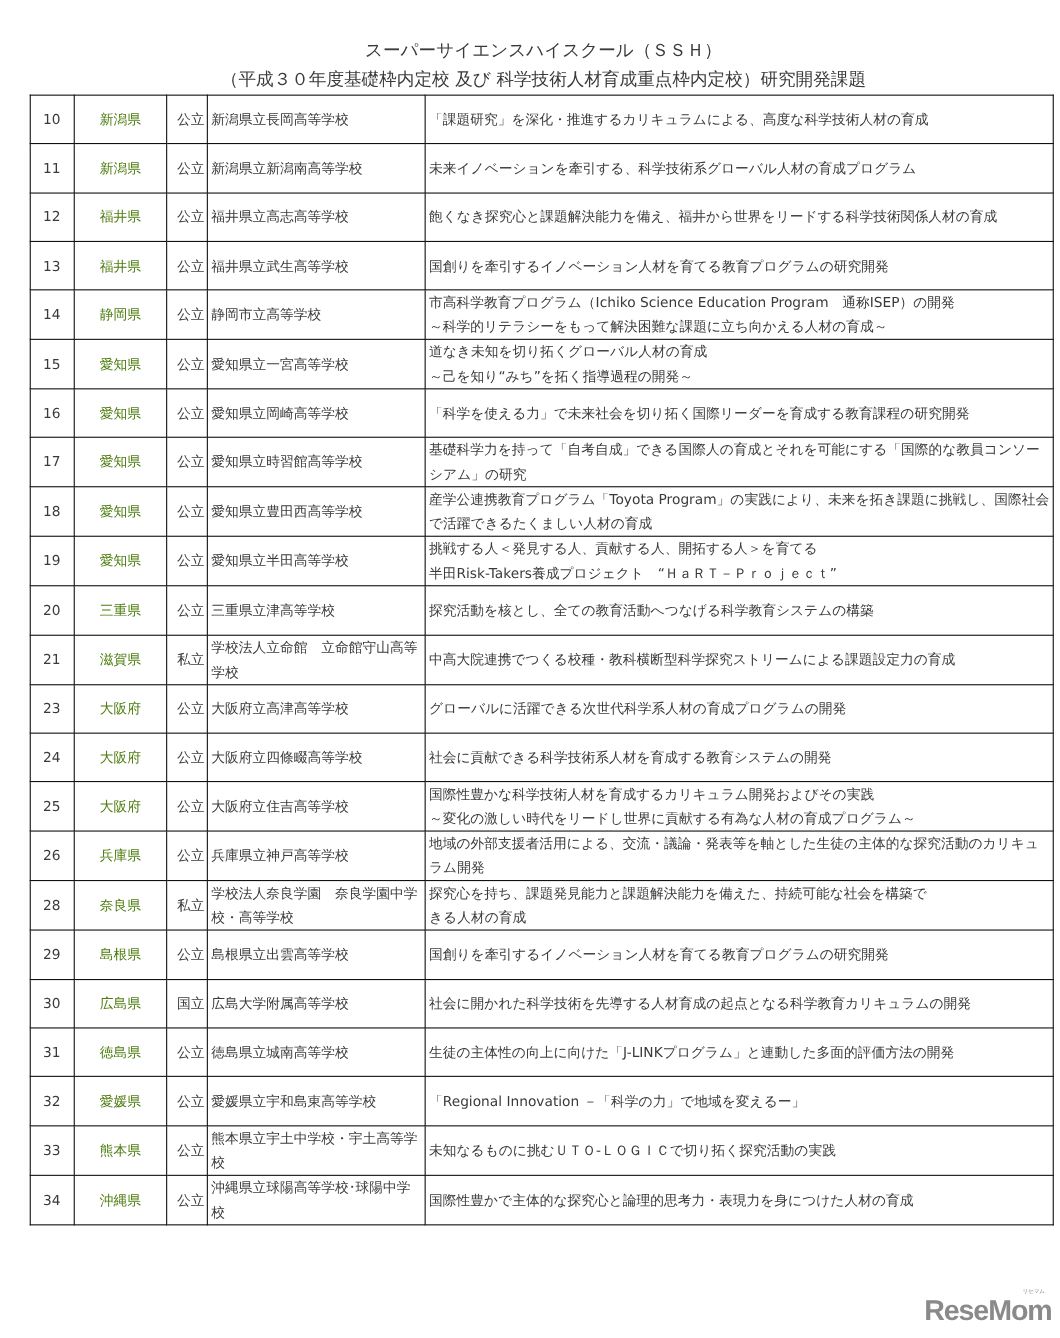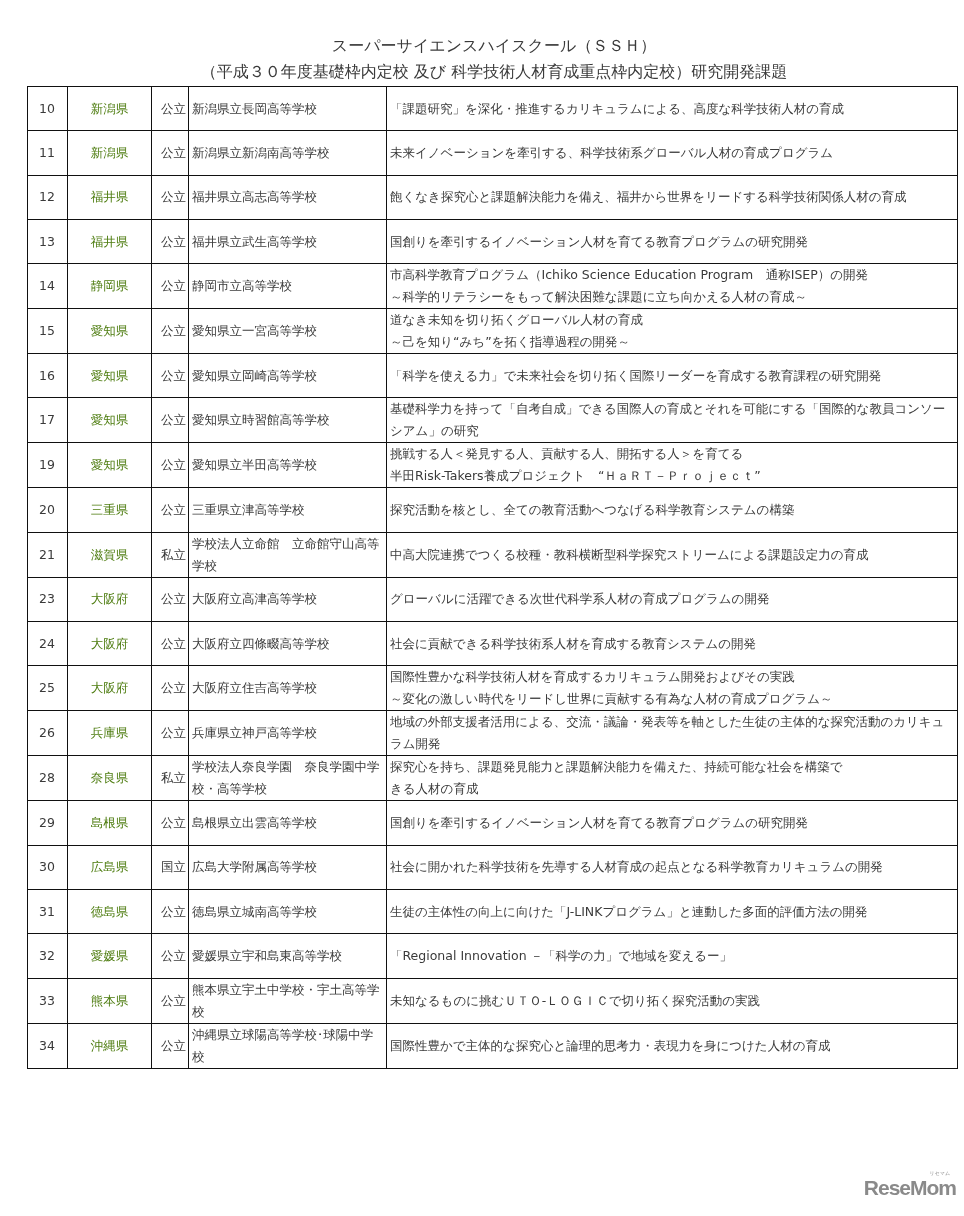--- a/index.html
+++ b/index.html
@@ -9,21 +9,21 @@
   .t1 { top:36px; }
   .t2 { top:62px; }
   table { position:absolute; left:13px; top:86px; border-collapse:collapse; table-layout:fixed; width:931px;margin-left:14px; }
   td { border:1px solid #111; height:43.3px; padding:0 3px; font-size:12.5px; line-height:22px; vertical-align:middle; color:#3a3a3a; }
   td.no { width:34px; text-align:center; padding-left:2px; }
   td.pref { width:77px; text-align:center; font-weight:normal; color:#4d7c0f; }
   td.type { width:32px; text-align:right; padding:0 2px; }
   td.school { width:191px; }
   td.theme { }
   .wm { position:absolute; right:8px; top:1176px; font-family:"Liberation Sans",sans-serif; font-weight:bold;
-        font-size:21px; color:#8a8a8a; letter-spacing:-1px; }
+        font-size:26px; color:#8a8a8a; letter-spacing:-1px; }
   .wm-ruby { position:absolute; right:14px; top:1170px; font-size:5px; color:#8a8a8a; }
 </style>
 </head>
 <body>
 
 <div class="title t1">スーパーサイエンスハイスクール（ＳＳＨ）</div>
 <div class="title t2">（平成３０年度基礎枠内定校 及び 科学技術人材育成重点枠内定校）研究開発課題</div>
 
 <table>
   <tbody id="tbody">
@@ -75,20 +75,27 @@
         <td class="type">公立</td>
         <td class="school">愛知県立岡崎高等学校</td>
         <td class="theme">「科学を使える力」で未来社会を切り拓く国際リーダーを育成する教育課程の研究開発</td>
       </tr>
       <tr>
         <td class="no">17</td>
         <td class="pref">愛知県</td>
         <td class="type">公立</td>
         <td class="school">愛知県立時習館高等学校</td>
         <td class="theme">基礎科学力を持って「自考自成」できる国際人の育成とそれを可能にする「国際的な教員コンソーシアム」の研究</td>
+      </tr>
+      <tr>
+        <td class="no">18</td>
+        <td class="pref">愛知県</td>
+        <td class="type">公立</td>
+        <td class="school">愛知県立豊田西高等学校</td>
+        <td class="theme">産学公連携教育プログラム「Toyota Program」の実践により、未来を拓き課題に挑戦し、国際社会で活躍できるたくましい人材の育成</td>
       </tr>
       <tr>
         <td class="no">19</td>
         <td class="pref">愛知県</td>
         <td class="type">公立</td>
         <td class="school">愛知県立半田高等学校</td>
         <td class="theme">挑戦する人＜発見する人、貢献する人、開拓する人＞を育てる<br>半田Risk-Takers養成プロジェクト　“ＨａＲＴ－Ｐｒｏｊｅｃｔ”</td>
       </tr>
       <tr>
         <td class="no">20</td>

